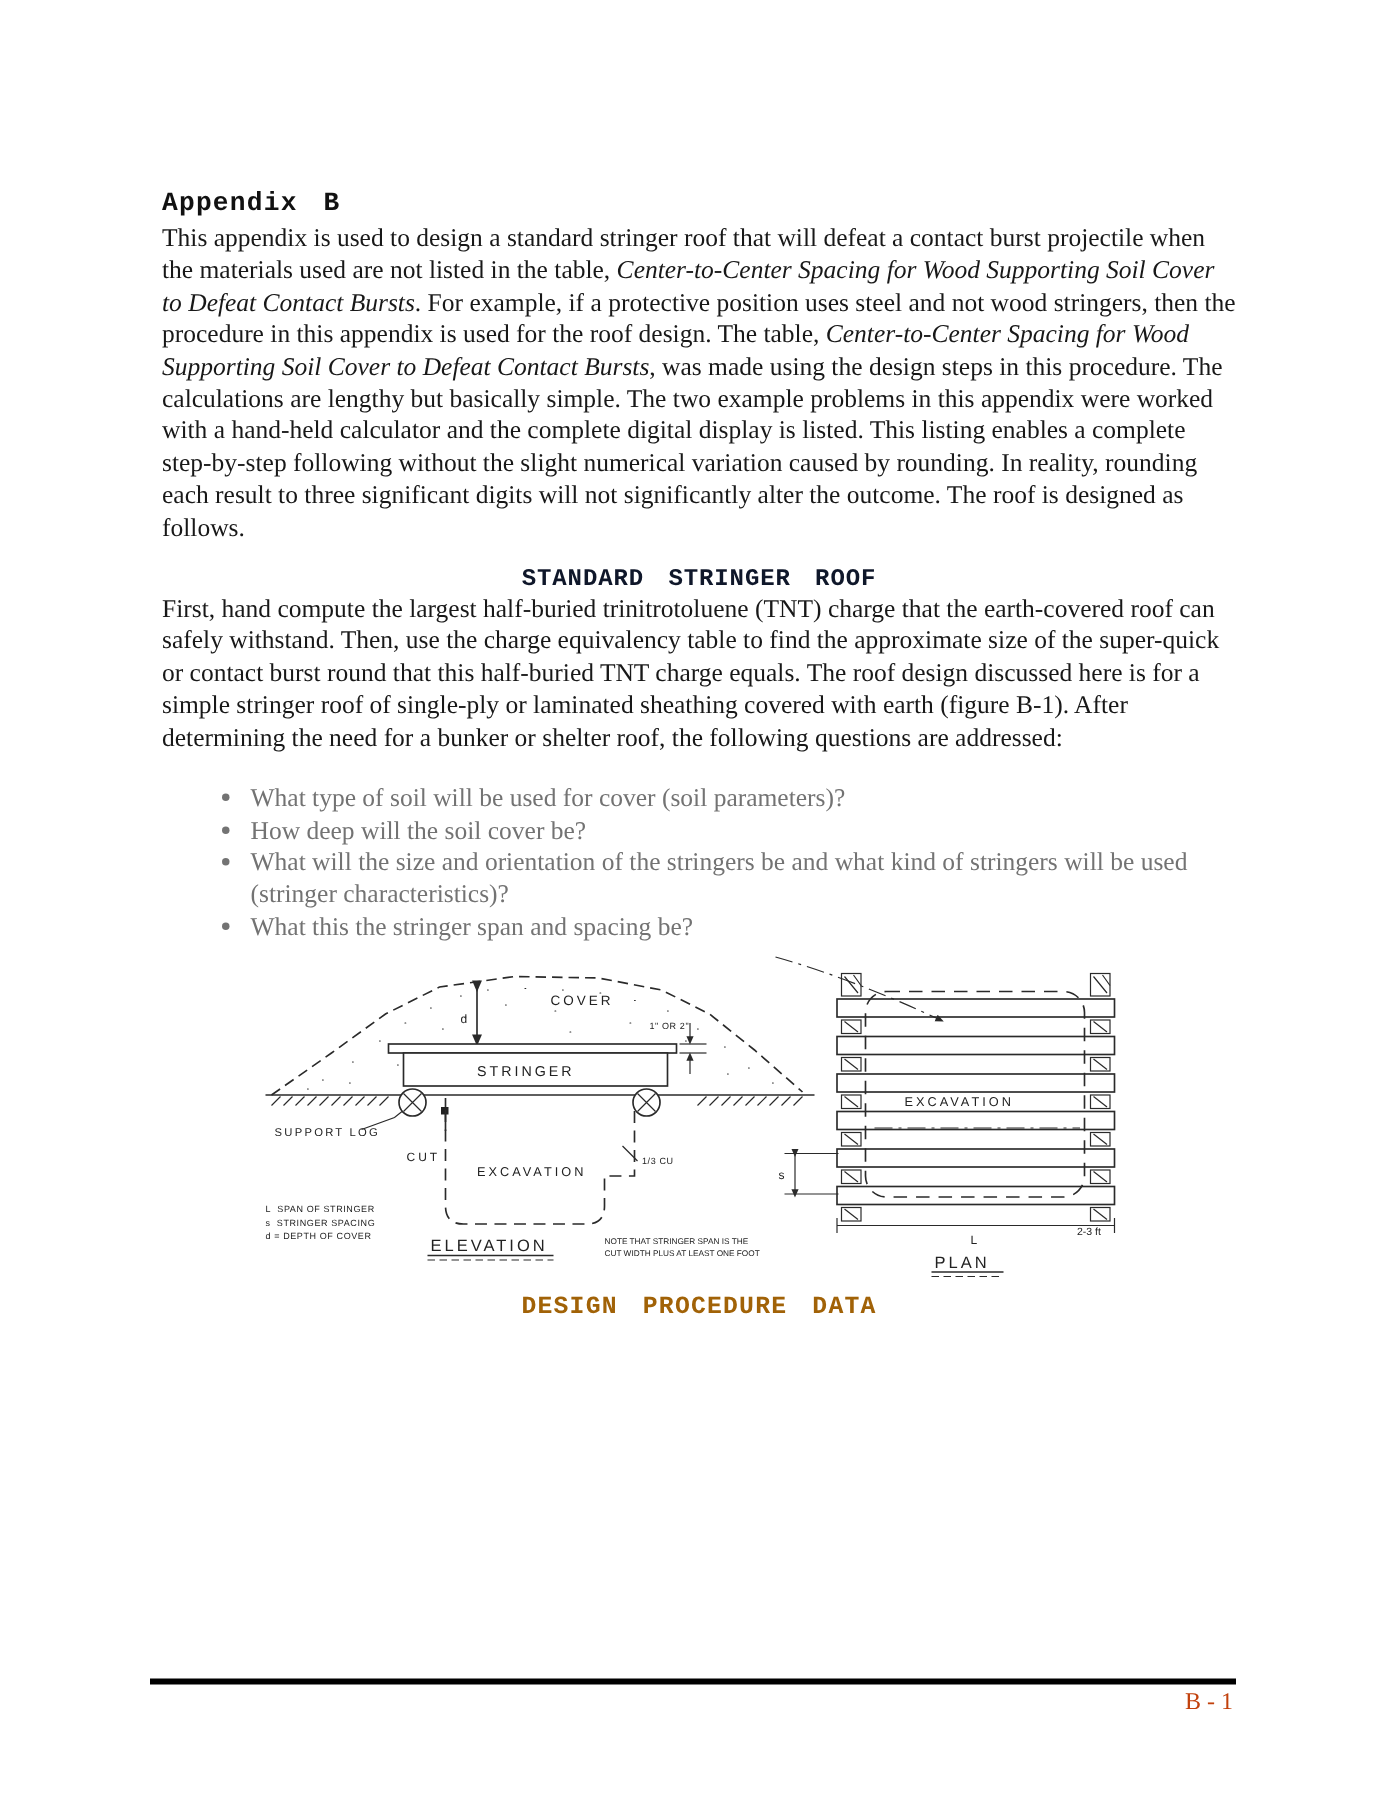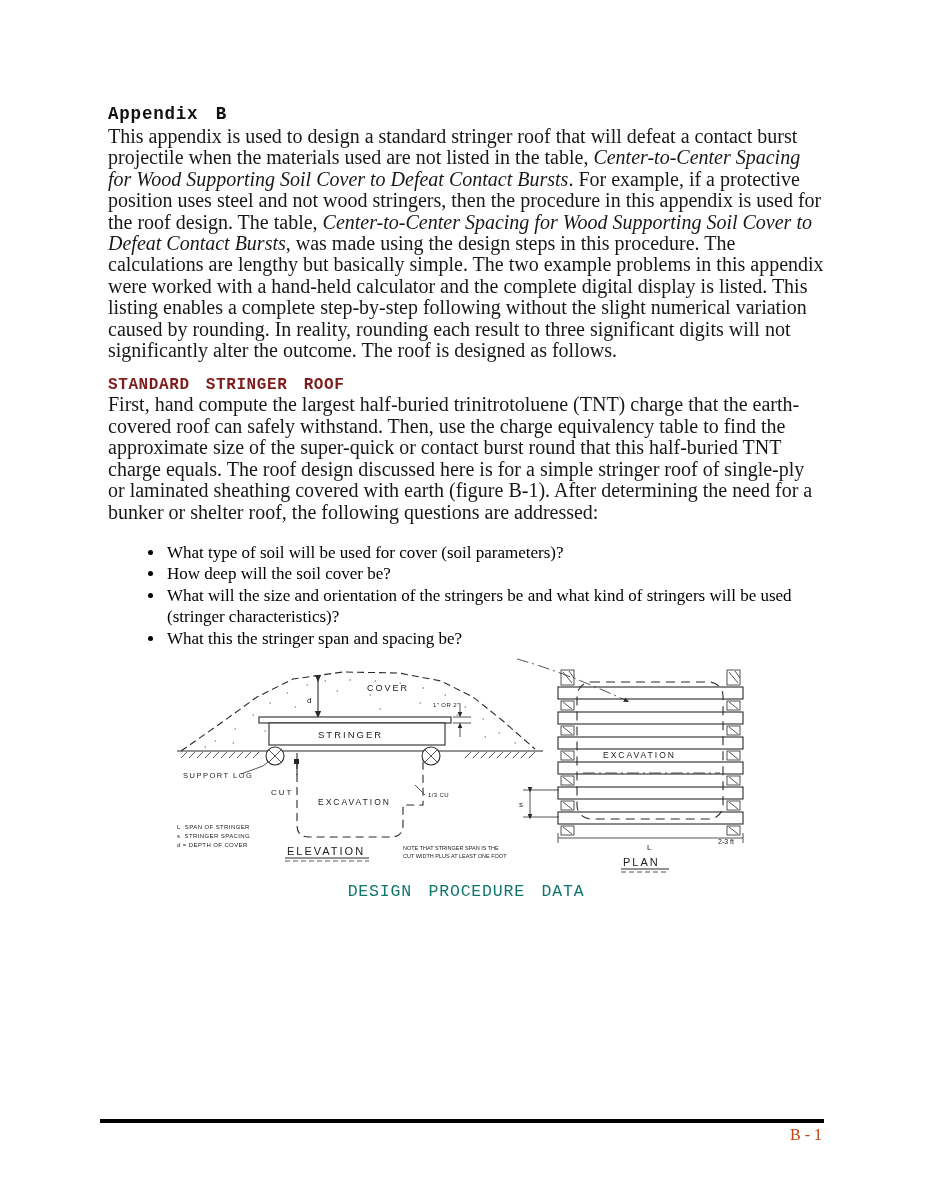--- a/index.html
+++ b/index.html
@@ -5,55 +5,55 @@
   html,body{margin:0;padding:0;background:#888;}
   .page{
     position:relative;
     width:926px;height:1198px;
     background:#ffffff;
     font-family:"Liberation Serif", serif;
     color:#1c1c1c;
     overflow:hidden;
   }
   .content{
-    position:absolute;left:108px;top:100px;width:716px;
+    position:absolute;left:108px;top:122px;width:716px;
   }
   .doc-title{
     font-family:"Liberation Mono","DejaVu Sans Mono",monospace;
     font-weight:bold;font-size:17.5px;line-height:24px;
     letter-spacing:0.8px;word-spacing:6px;color:#111;
     margin:2px 0 0 0;
   }
   p.body{
-    font-size:20px;line-height:21.4px;margin:0;text-align:left;color:#181818;
+    font-size:17px;line-height:21.4px;margin:0;text-align:left;color:#181818;
   }
   .p1{margin-top:21px;}
   .p2{margin-top:20px;}
   .p3{margin-top:24px;}
   .section-heading{
     font-family:"Liberation Mono","DejaVu Sans Mono",monospace;
     font-weight:bold;font-size:16px;letter-spacing:0.6px;word-spacing:6px;
-    text-align:left;color:#7f1d1d;margin:15px 0 0 0;
+    text-align:center;color:#0f172a;margin:15px 0 0 0;
   }
   ul.q-list{
     margin:19px 0 0 0;padding-left:57px;
-    font-size:17px;line-height:21.4px;color:#000000;
+    font-size:17px;line-height:21.4px;color:#737373;
   }
   ul.q-list li{padding-left:2px;}
   .fig-wrap{margin:8px 0 0 0;}
   .fig-svg{display:block;margin-left:67px;}
   .fig-caption{text-align:center;margin-top:2px;}
   .cap1{
     font-family:"Liberation Serif",serif;font-weight:bold;font-size:15px;
     line-height:19px;color:#111;
   }
   .cap2,.cap3{
     font-family:"Liberation Mono","DejaVu Sans Mono",monospace;
-    font-weight:normal;font-size:16.5px;line-height:21px;
-    letter-spacing:0.8px;word-spacing:6px;color:#0f766e;
+    font-weight:bold;font-size:16.5px;line-height:21px;
+    letter-spacing:0.8px;word-spacing:6px;color:#a16207;
   }
   .footer-rule{
     position:absolute;left:100px;top:1119px;width:724px;height:4px;background:#000;
   }
   .page-number{
     position:absolute;top:1126px;right:104px;
     font-family:"Liberation Serif",serif;font-size:16px;color:#c2410c;
   }
   
   .ln{stroke:#2a2a2a;stroke-width:1.1;fill:none;}

